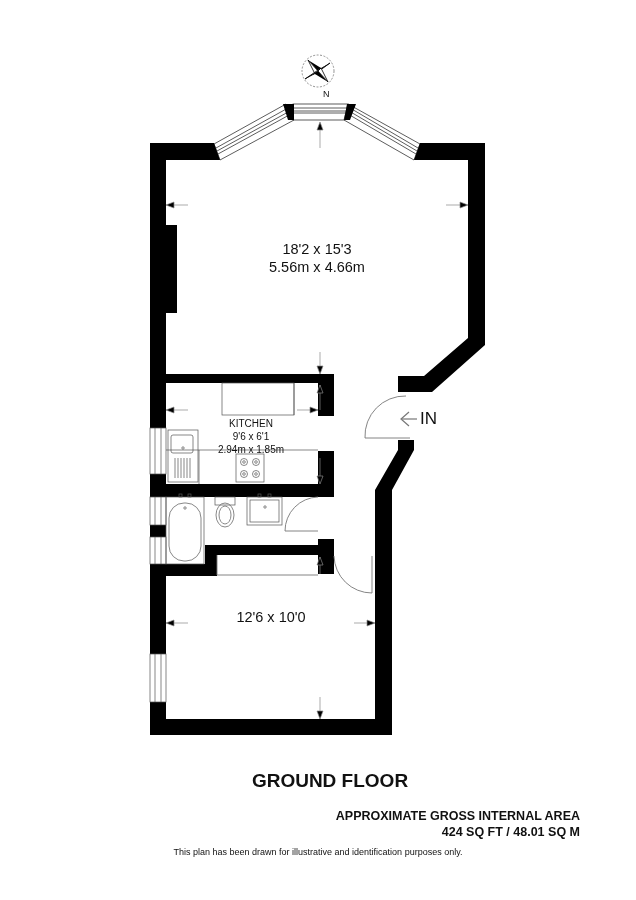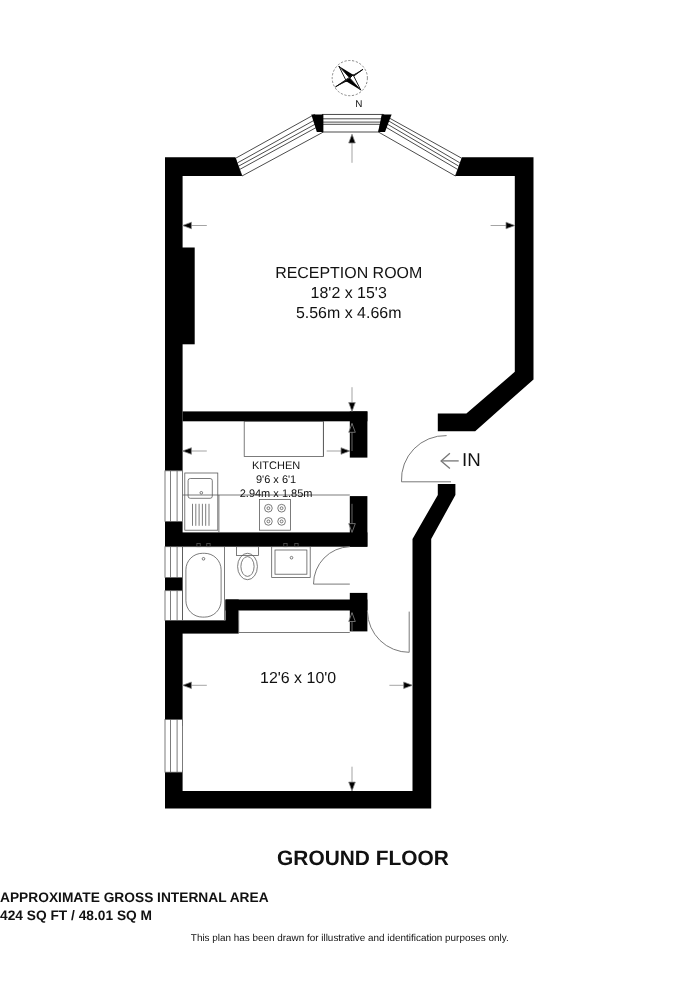--- a/index.html
+++ b/index.html
@@ -4,21 +4,21 @@
   <style>
     html, body { margin: 0; padding: 0; background: #ffffff; }
     body { width: 636px; height: 900px; position: relative; overflow: hidden; font-family: "Liberation Sans", sans-serif; }
     .plan { position: absolute; left: 0; top: 0; width: 636px; height: 900px; }
     .room-label { position: absolute; text-align: center; color: #111; line-height: 1.25; }
     .rl-reception { left: 217px; top: 240px; width: 200px; font-size: 14.5px; }
     .rl-kitchen { left: 196px; top: 417px; width: 110px; font-size: 10px; line-height: 1.3; }
     .rl-bedroom { left: 206px; top: 608px; width: 130px; font-size: 14.5px; }
     .in-label { position: absolute; left: 420px; top: 409px; font-size: 17px; color: #111; }
     .footer-title { position: absolute; left: 0; width: 636px; top: 770px; text-align: center; font-size: 19px; font-weight: bold; color: #111; padding-left: 12px; }
-    .footer-area { position: absolute; left: 0; width: 532px; top: 808px; text-align: left; font-size: 12.5px; font-weight: bold; color: #111; line-height: 1.3; }
+    .footer-area { position: absolute; left: 0; width: 532px; top: 808px; text-align: right; font-size: 12.5px; font-weight: bold; color: #111; line-height: 1.3; padding-left: 48px; }
     .footer-note { position: absolute; left: 0; width: 636px; top: 847px; text-align: center; font-size: 9px; color: #111; }
     .north-label { position: absolute; left: 323px; top: 89px; font-size: 9px; color: #111; }
   </style>
 </head>
 <body>
 
 <svg class="plan" width="636" height="900" viewBox="0 0 636 900" xmlns="http://www.w3.org/2000/svg">
 
   <g>
     <circle cx="318" cy="71" r="16" fill="none" stroke="#777" stroke-width="0.8" stroke-dasharray="2,1.5"></circle>
@@ -180,21 +180,20 @@
 
   <g stroke="#777" stroke-width="1.2" fill="none">
     <polyline points="409,412 401,419 409,426"></polyline>
     <line x1="402" y1="419" x2="417" y2="419"></line>
   </g>
 </svg>
 
 <div class="north-label">N</div>
 
 <div class="room-label rl-reception">
-  <div>RECEPTION ROOM</div>
   <div>18'2 x 15'3</div>
   <div>5.56m x 4.66m</div>
 </div>
 
 <div class="room-label rl-kitchen">
   <div>KITCHEN</div>
   <div>9'6 x 6'1</div>
   <div>2.94m x 1.85m</div>
 </div>
 

